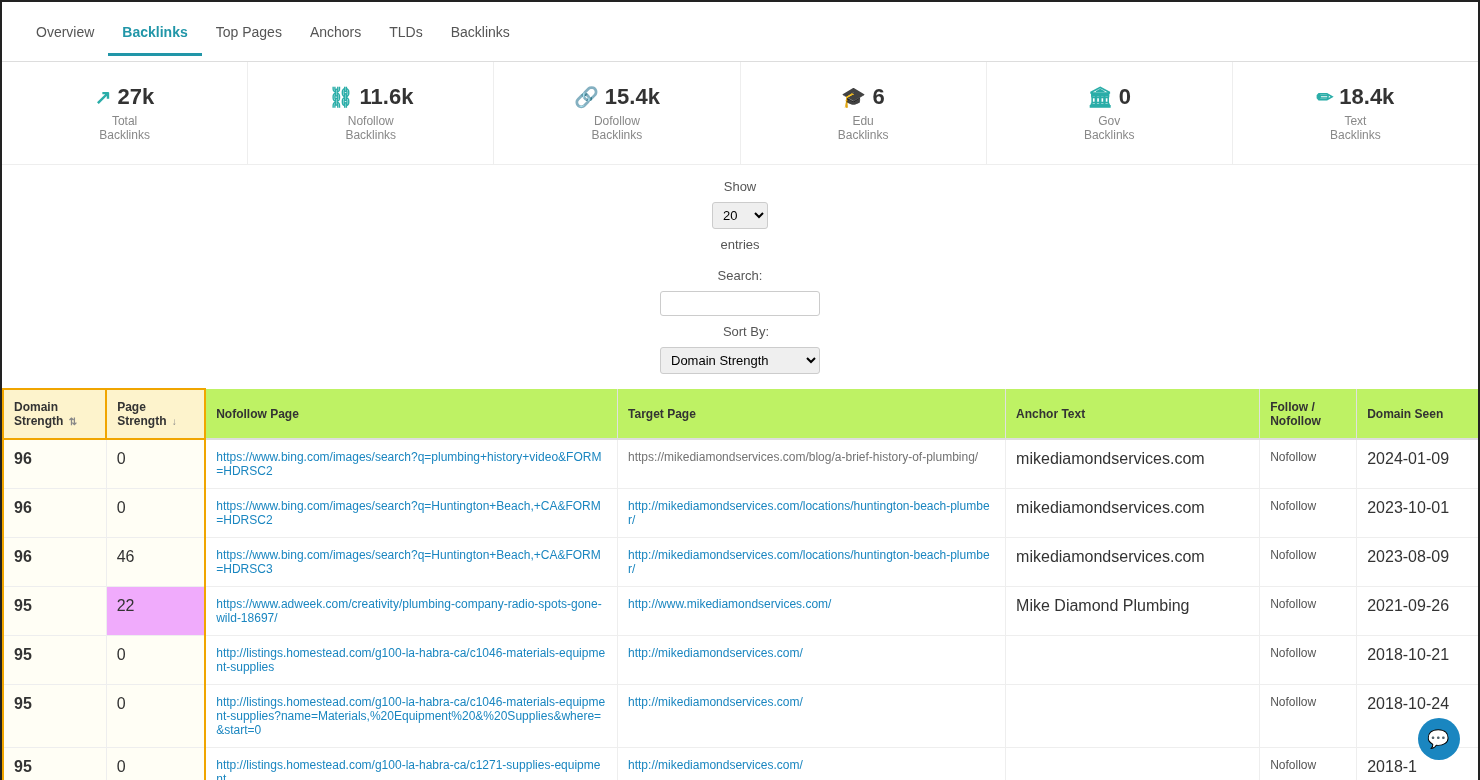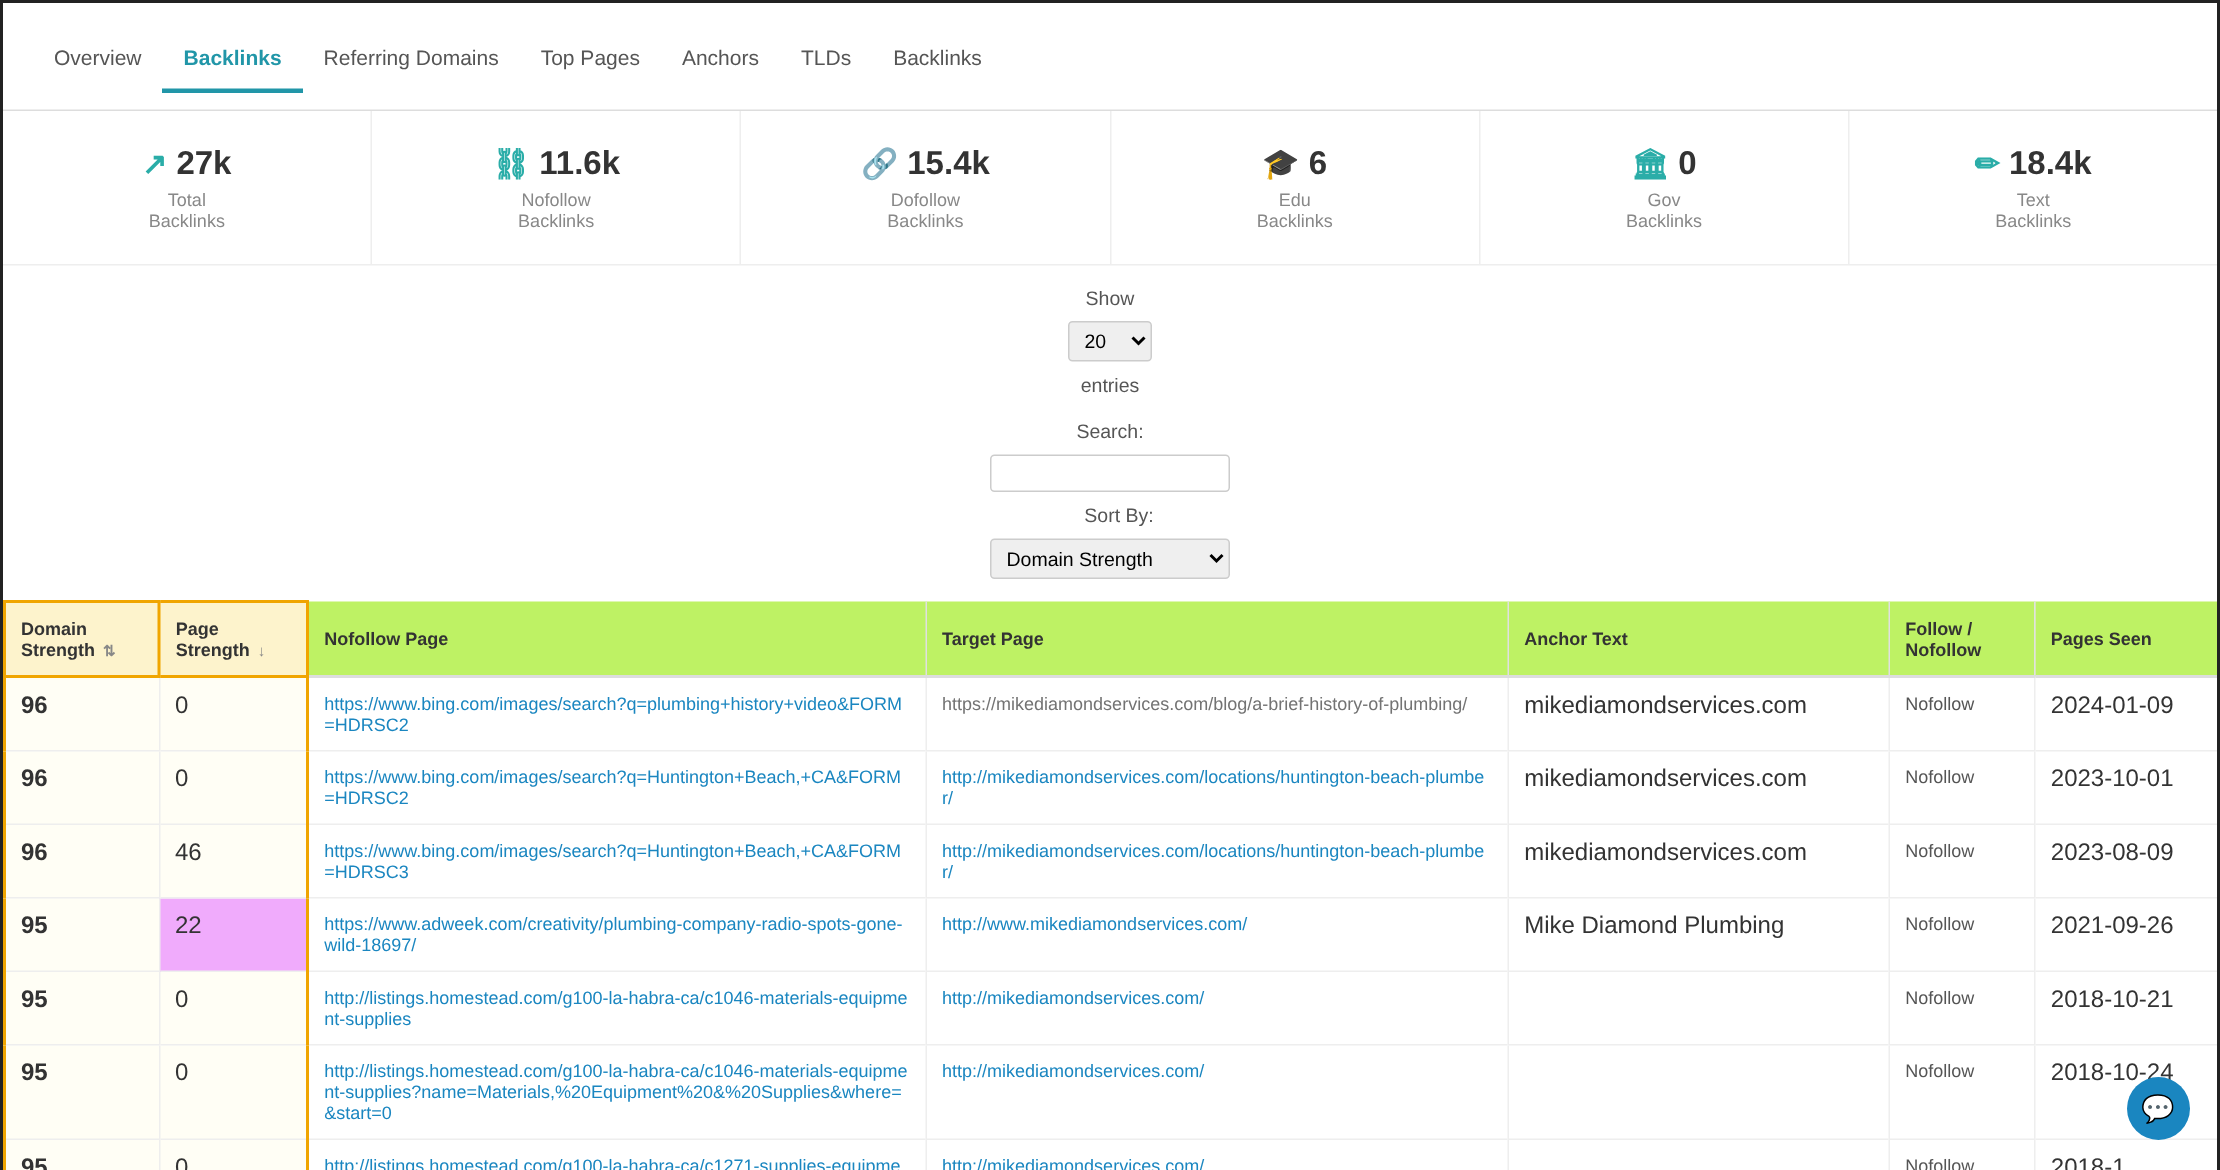--- a/index.html
+++ b/index.html
@@ -1,19 +1,19 @@
 <!DOCTYPE html>
 <html><head>
   <meta charset="utf-8">
   <style>
     * { box-sizing: border-box; margin: 0; padding: 0; }
     body { font-family: Arial, sans-serif; font-size: 13px; color: #333; background: #fff; border: 2px solid #222; width: 1480px; min-height: 780px; overflow: hidden; }
 
     
-    .tabs { display: flex; align-items: center; padding: 12px 20px; border-bottom: 1px solid #ddd; height: 72px; }
+    .tabs { display: flex; align-items: center; padding: 12px 20px; border-bottom: 1px solid #ddd; height: 60px; }
     .tab { padding: 8px 14px; cursor: pointer; color: #555; font-size: 14px; position: relative; }
     .tab.active { color: #2196a8; font-weight: bold; }
     .tab.active::after { content: ''; position: absolute; bottom: -8px; left: 0; right: 0; height: 3px; background: #2196a8; }
 
     
     .stats-row { display: flex; border-bottom: 1px solid #eee; }
     .stat-item { flex: 1; padding: 22px 20px; text-align: center; border-right: 1px solid #eee; }
     .stat-item:last-child { border-right: none; }
     .stat-value { font-size: 22px; font-weight: bold; color: #333; display: flex; align-items: center; justify-content: center; gap: 6px; }
     .stat-icon { color: #2aada8; font-size: 20px; }
@@ -54,21 +54,20 @@
     .chat-bubble { position: fixed; bottom: 20px; right: 20px; width: 42px; height: 42px; background: #1a86c0; border-radius: 50%; display: flex; align-items: center; justify-content: center; color: white; font-size: 18px; cursor: pointer; }
 
     .entries-text { color: #555; }
   </style>
 </head>
 <body>
 
 <div class="tabs">
   <span class="tab">Overview</span>
   <span class="tab active">Backlinks</span>
-  <span class="tab">Referring Domains</span>
   <span class="tab">Top Pages</span>
   <span class="tab">Anchors</span>
   <span class="tab">TLDs</span>
   <span class="tab">Backlinks</span>
 </div>
 
 <div class="stats-row">
   <div class="stat-item">
     <div class="stat-value">
         <span class="stat-icon">↗</span>
@@ -140,21 +139,21 @@
         <th class="col-domain-strength col-ds-head" style="border:2px solid #f0a500; background:#fdf3cc;">
           Domain <br>Strength <span class="sort-icon">⇅</span>
         </th>
         <th class="col-page-strength" style="background:#fdf3cc; border-right:2px solid #f0a500; border-top:2px solid #f0a500; border-bottom:2px solid #f0a500;">
           Page <br>Strength <span class="sort-icon">↓</span>
         </th>
         <th class="col-referring">Nofollow Page</th>
         <th class="col-target">Target Page</th>
         <th class="col-anchor">Anchor Text</th>
         <th class="col-follow">Follow /<br>Nofollow</th>
-        <th class="col-first-seen">Pages Seen</th>
+        <th class="col-first-seen">Domain Seen</th>
       </tr>
     </thead>
     <tbody id="table-body">
     <tr>
     <td style="background:#fffef5; border-left:2px solid #f0a500; border-right:1px solid #eee; font-weight:bold;">96</td>
     <td style="background:#fffef5; border-right:2px solid #f0a500;">0</td>
     <td class="link"><a style="color:#1a86c0;text-decoration:none;">https://www.bing.com/images/search?q=plumbing+history+video&amp;FORM=HDRSC2</a></td>
     <td class="link"><a style="color:#737373;text-decoration:none;margin-top:47px;">https://mikediamondservices.com/blog/a-brief-history-of-plumbing/</a></td>
     <td>mikediamondservices.com</td>
     <td class="nofollow">Nofollow</td>

